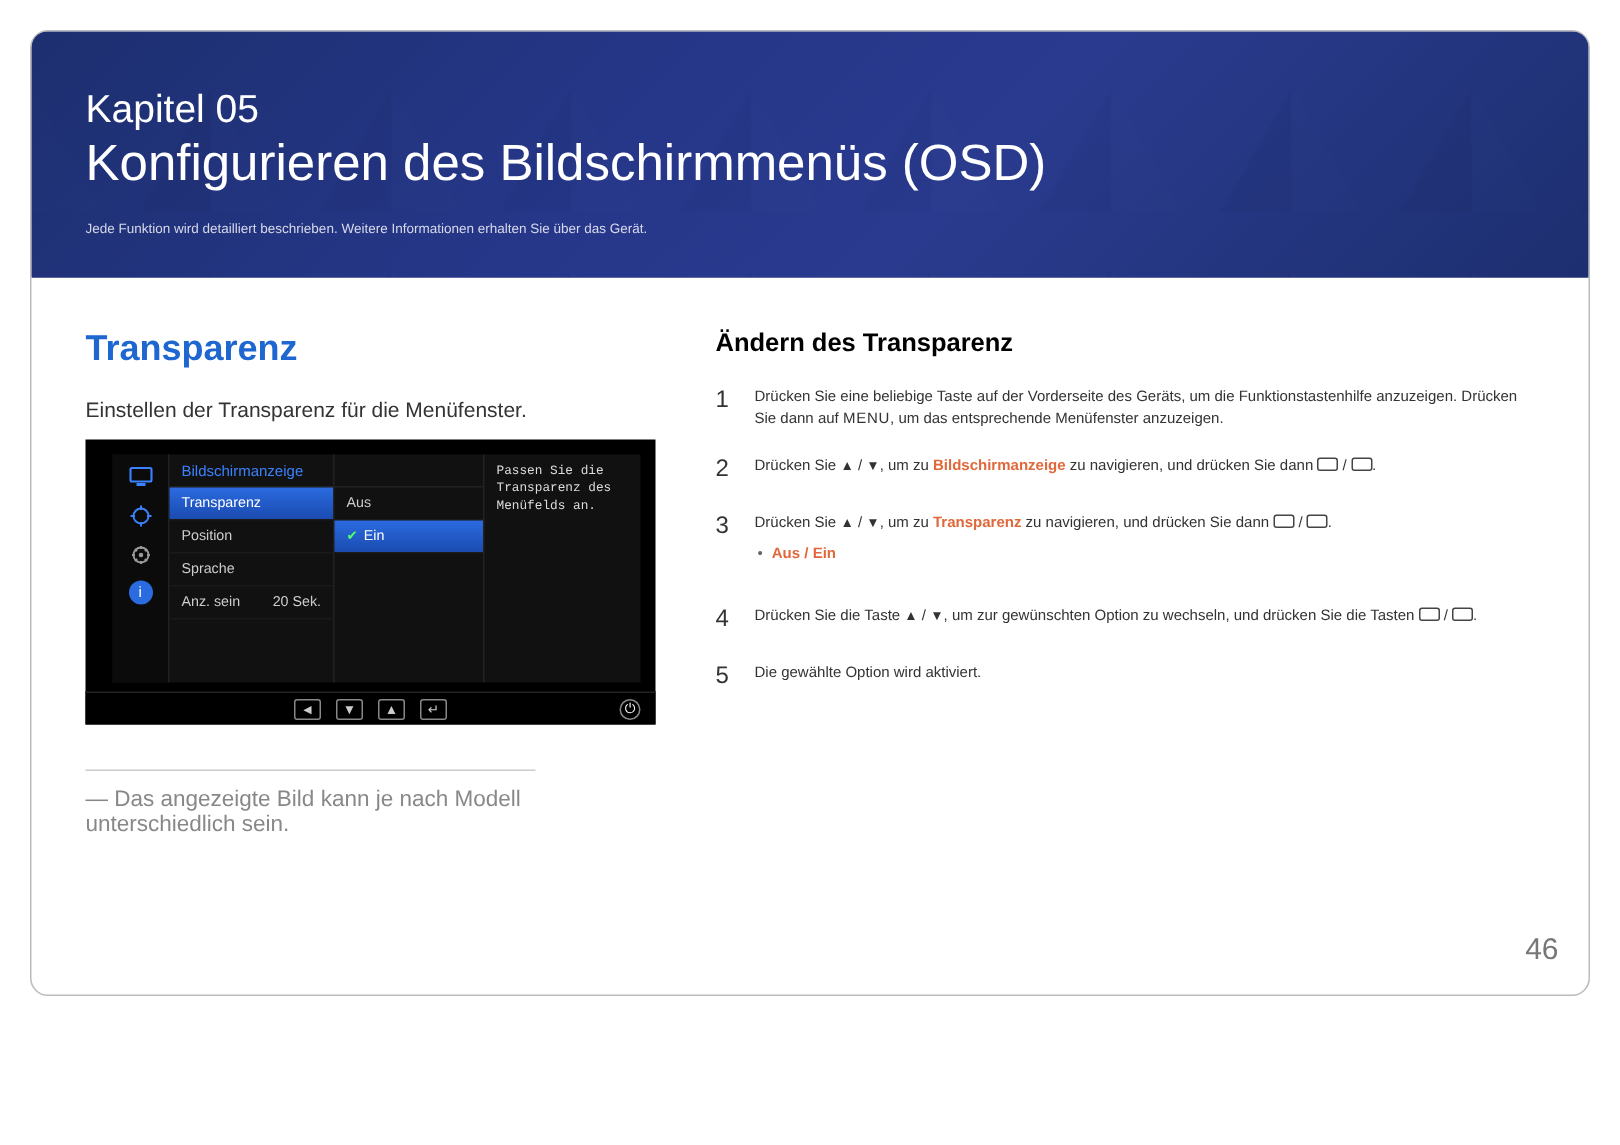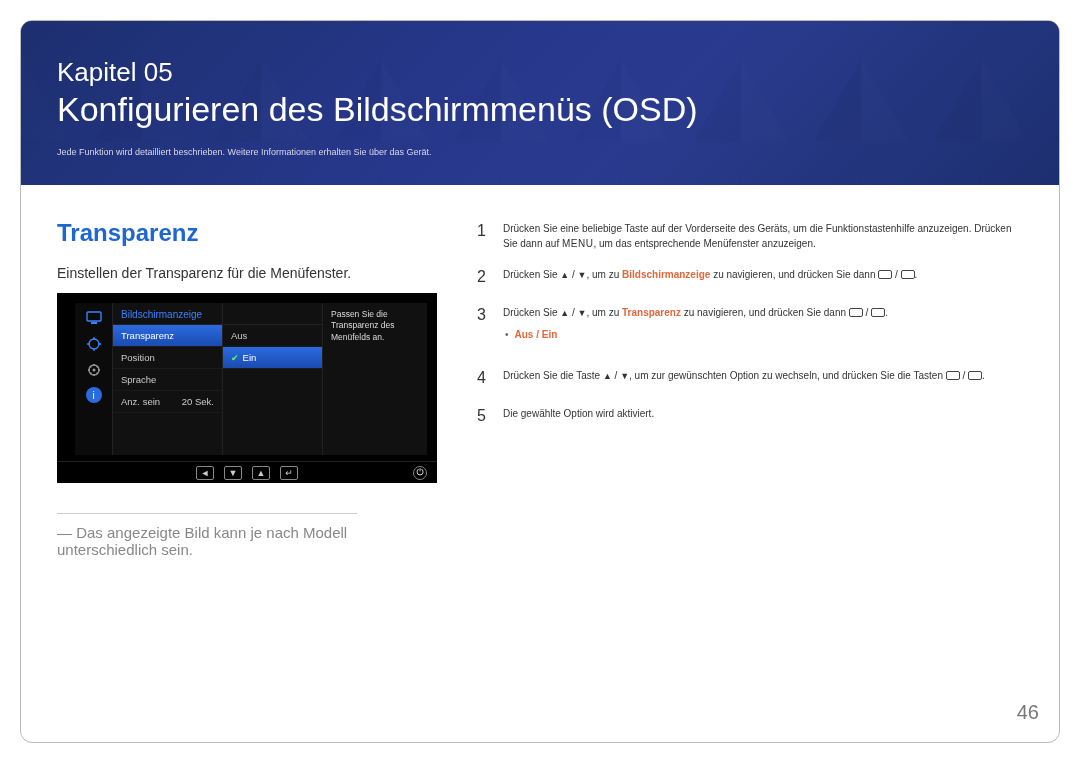--- a/index.html
+++ b/index.html
@@ -6,21 +6,21 @@
   body {
     width: 1080px;
     height: 763px;
     background: #fff;
     font-family: Arial, Helvetica, sans-serif;
     position: relative;
     padding: 20px;
   }
   .page {
     width: 1040px;
-    height: 723px;
+    height: 644px;
     border: 1px solid #bbb;
     border-radius: 12px;
     overflow: hidden;
     position: relative;
   }
   .hero {
     background: linear-gradient(135deg, #1d2f6f 0%, #26378a 40%, #2a3b8f 60%, #1d2f6f 100%);
     background-color: #263a89;
     padding: 36px 36px 28px 36px;
     color: #fff;
@@ -132,20 +132,21 @@
     background: linear-gradient(#2b6be0, #1a4bb0);
     color: #fff;
   }
   .check { color: #4fff6e; margin-right: 4px; font-size: 9px; }
   .osd-hint {
     flex: 1;
     padding: 6px 8px;
     font-size: 8.5px;
     line-height: 1.35;
     color: #ddd;
+    font-family: Liberation Mono, monospace;
   }
   .osd-bottom {
     position: absolute;
     left: 0; right: 0; bottom: 0;
     height: 22px;
     background: #000;
     border-top: 1px solid #222;
     display: flex;
     align-items: center;
     justify-content: center;
@@ -282,20 +283,21 @@
           <div class="btn-sq">↵</div>
           <div class="pwr">⏻</div>
         </div>
       </div>
 
       <div class="divider"></div>
       <div class="footnote">― <span>Das angezeigte Bild kann je nach Modell unterschiedlich sein.</span></div>
     </div>
 
     <div class="right">
+      <div class="h-black">Ändern des Transparenz</div>
 
       <ol class="steps">
         <li class="step">
           <div class="num">1</div>
           <div class="step-body">
             <span>Drücken Sie eine beliebige Taste auf der Vorderseite des Geräts, um die Funktionstastenhilfe anzuzeigen. Drücken Sie dann auf </span><span class="menu-keyw">MENU</span><span>, um das entsprechende Menüfenster anzuzeigen.</span>
           </div>
         </li>
         <li class="step">
           <div class="num">2</div>

